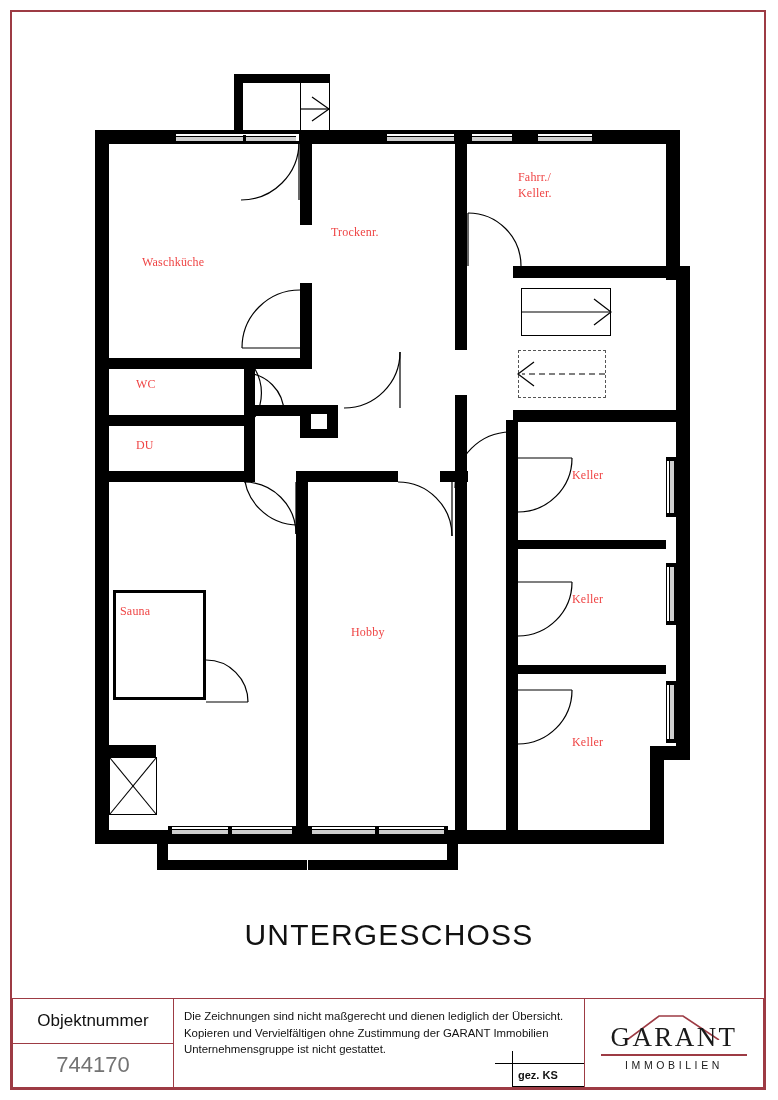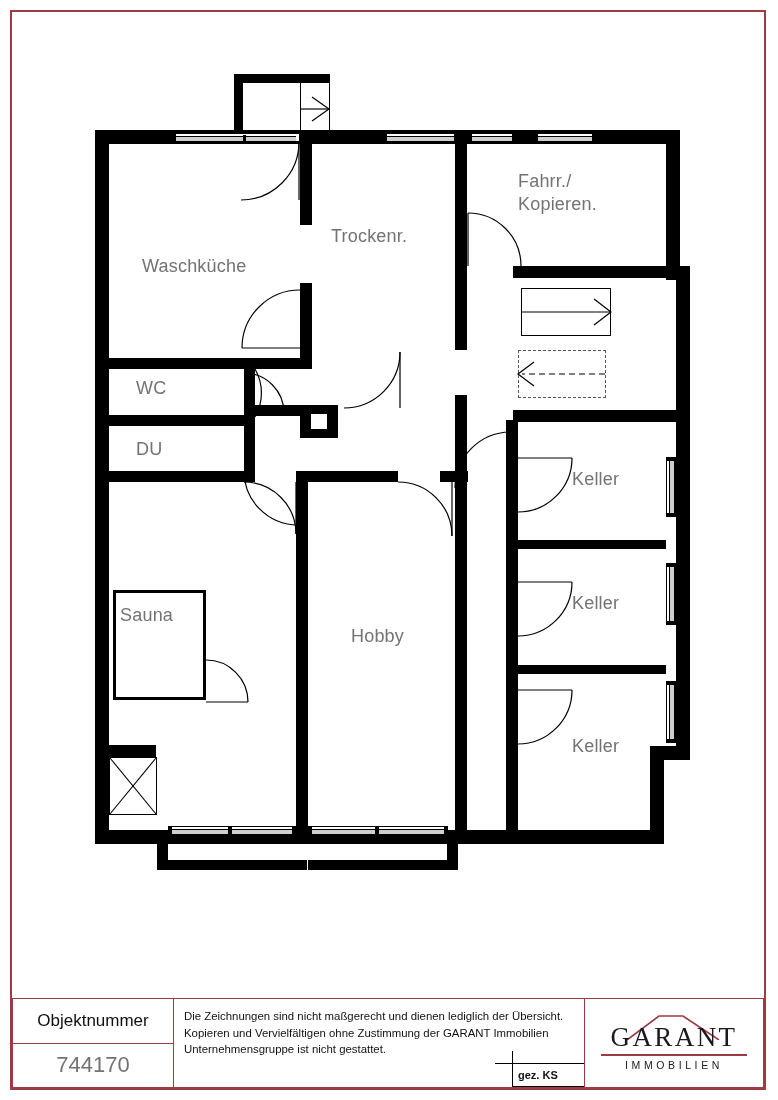--- a/index.html
+++ b/index.html
@@ -38,23 +38,23 @@
   .wall {
     position: absolute;
     background: #000000;
   }
   .thin {
     position: absolute;
     background: #000000;
   }
   .room-label {
     position: absolute;
-    color: #737373;
-    font-size: 18px;
-    font-family: Liberation Sans, sans-serif;
+    color: #ef4444;
+    font-size: 12px;
+    font-family: Liberation Serif, serif;
     white-space: nowrap;
     line-height: 1.25;
     letter-spacing: 0.2px;
   }
   .room-label.two-line { line-height: 1.3; }
 
   
   .window {
     position: absolute;
     background: #ffffff;
@@ -450,39 +450,40 @@
         <path d="M 534 362 L 518 374 L 534 386" stroke-width="1.2" fill="none"></path>
       </g>
     </svg>
 
     <div class="room-label" style="left:142px; top:225px;margin-top:30px;">Waschküche</div>
 
     <div class="room-label" style="left:331px; top:225px;">Trockenr.</div>
 
     <div class="room-label two-line" style="left:518px; top:170px;">
       <div>Fahrr./</div>
-      <div>Kopieren.</div>
+      <div>Keller.</div>
     </div>
 
     <div class="room-label" style="left:136px; top:377px;">WC</div>
 
     <div class="room-label" style="left:136px; top:438px;">DU</div>
 
     <div class="room-label" style="left:120px; top:604px;">Sauna</div>
 
     <div class="room-label" style="left:351px; top:625px;">Hobby</div>
 
     <div class="room-label" style="left:572px; top:468px;">Keller</div>
 
     <div class="room-label" style="left:572px; top:592px;">Keller</div>
 
     <div class="room-label" style="left:572px; top:735px;">Keller</div>
 
   </div>
 
+  <div id="plan-title">UNTERGESCHOSS</div>
 
   <div id="title-block">
 
     <div id="tb-left">
       <div id="tb-objlabel">Objektnummer</div>
       <div id="tb-objvalue">744170</div>
     </div>
 
     <div id="tb-mid">
       <div id="tb-disclaimer">Die Zeichnungen sind nicht maßgerecht und dienen lediglich der Übersicht.

